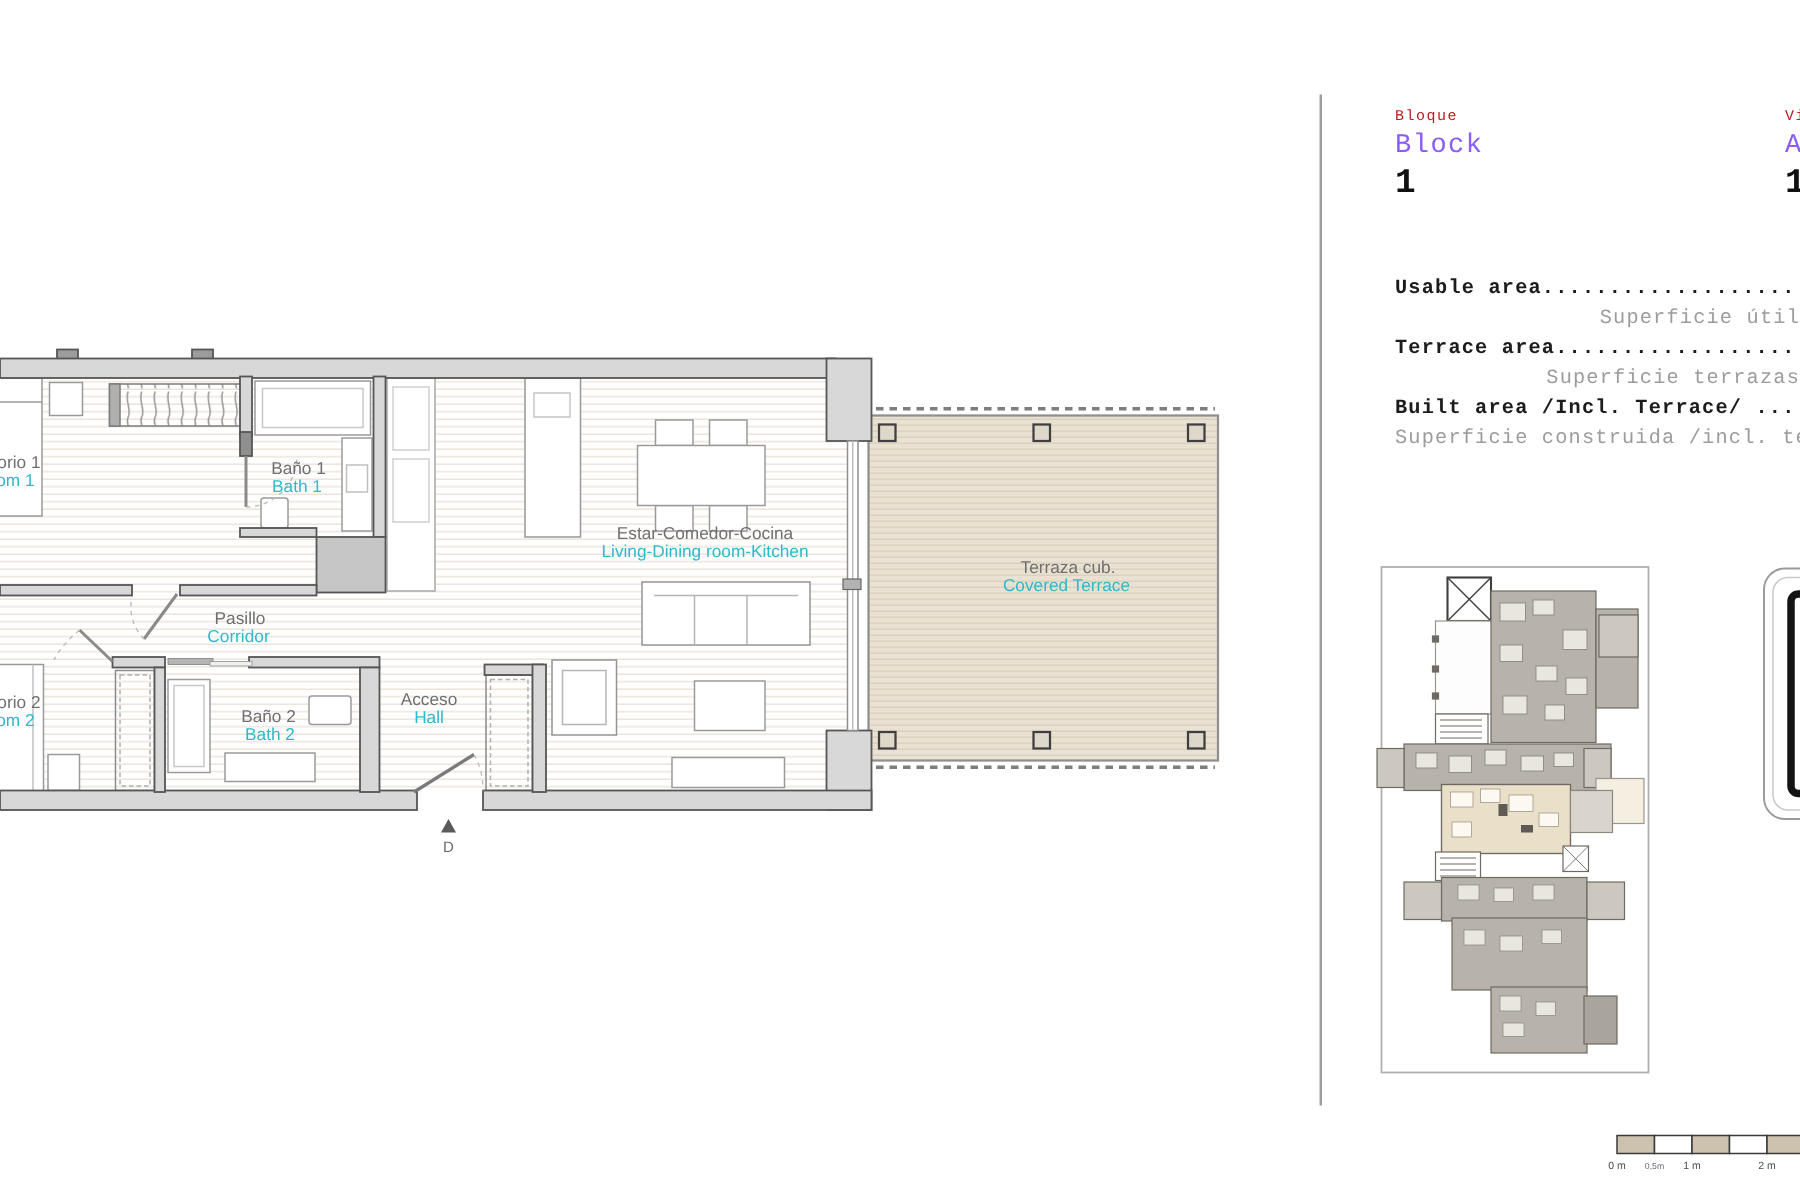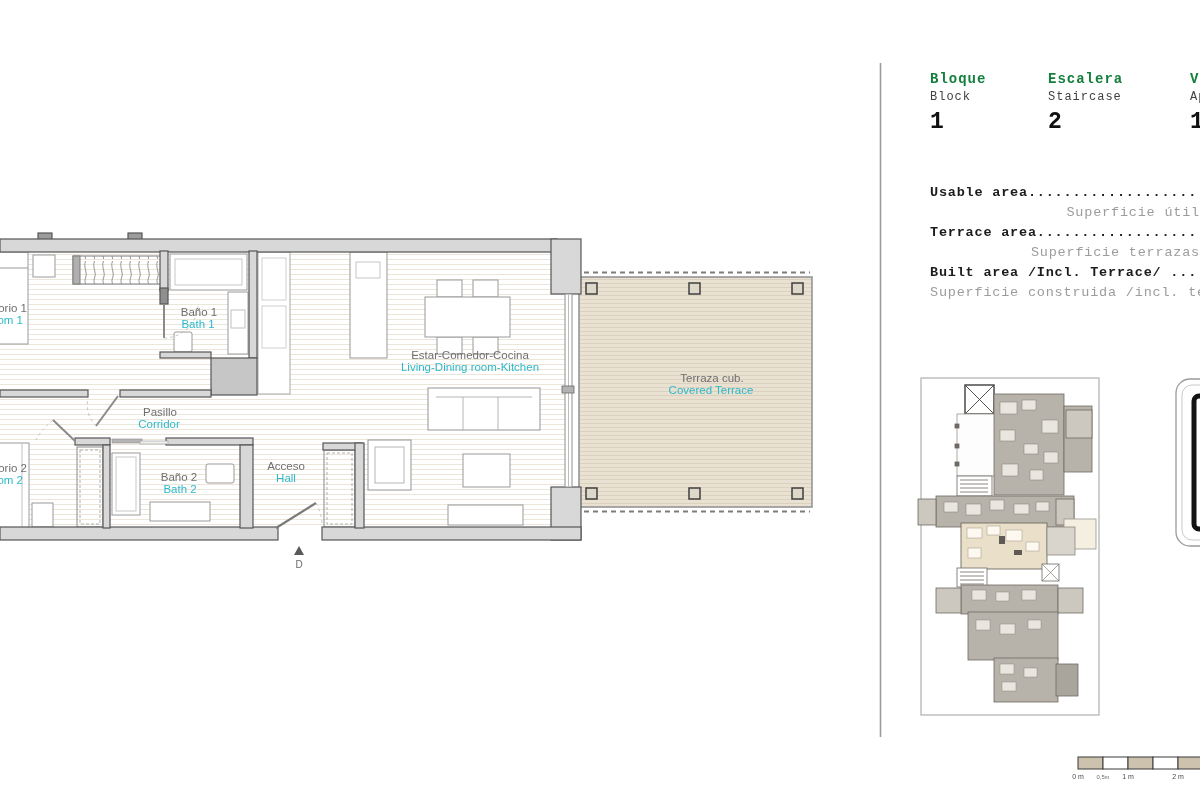--- a/index.html
+++ b/index.html
@@ -2,22 +2,22 @@
 <html><head>
 <meta charset="utf-8">
 <style>
   html,body{margin:0;padding:0;background:#fff;}
   .canvas{position:relative;width:1200px;height:800px;background:#fff;overflow:hidden;
           font-family:"Liberation Sans",sans-serif;}
   .canvas svg{position:absolute;left:0;top:0;}
   
   .hdr-col{position:absolute;top:70px;white-space:nowrap;
            font-family:"Liberation Mono","DejaVu Sans Mono",monospace;}
-  .hdr-col .t{font-size:14px;font-weight:bold;color:#15803d;letter-spacing:1px;line-height:18px;}
-  .hdr-col .s{font-size:12px;color:#404040;letter-spacing:1px;line-height:18px;}
+  .hdr-col .t{font-size:10px;font-weight:normal;color:#b91c1c;letter-spacing:1px;line-height:18px;}
+  .hdr-col .s{font-size:18px;color:#8b5cf6;letter-spacing:1px;line-height:18px;}
   .hdr-col .v{font-size:23px;font-weight:bold;color:#111;line-height:26px;margin-top:3px;}
   .areas{position:absolute;left:930px;top:183px;right:0;overflow:hidden;white-space:nowrap;
          font-family:"Liberation Mono","DejaVu Sans Mono",monospace;font-size:13.5px;
          letter-spacing:0.8px;line-height:20px;}
   .areas .p{font-weight:bold;color:#1c1c1c;}
   .areas .sec{color:#9c9c9c;text-align:right;}
   
   text{font-family:"Liberation Sans",sans-serif;}
   .lbl-es{fill:#6f6f6f;font-size:11.5px;}
   .lbl-en{fill:#2cb9cc;font-size:11.5px;}
@@ -282,25 +282,20 @@
     <text x="1128" y="779" text-anchor="middle" class="scale-lbl">1 m</text>
     <text x="1178" y="779" text-anchor="middle" class="scale-lbl">2 m</text>
   </g>
 </svg>
 
   <div class="hdr-col" style="left:930px">
     <div class="t">Bloque</div>
     <div class="s">Block</div>
     <div class="v">1</div>
   </div>
-  <div class="hdr-col" style="left:1048px">
-    <div class="t">Escalera</div>
-    <div class="s">Staircase</div>
-    <div class="v">2</div>
-  </div>
   <div class="hdr-col" style="left:1190px">
     <div class="t">Vivienda</div>
     <div class="s">Apartment</div>
     <div class="v">1</div>
   </div>
 
   <div class="areas">
     <div class="p">Usable area...................................</div>
     <div class="sec">Superficie útil</div>
     <div class="p">Terrace area..................................</div>

